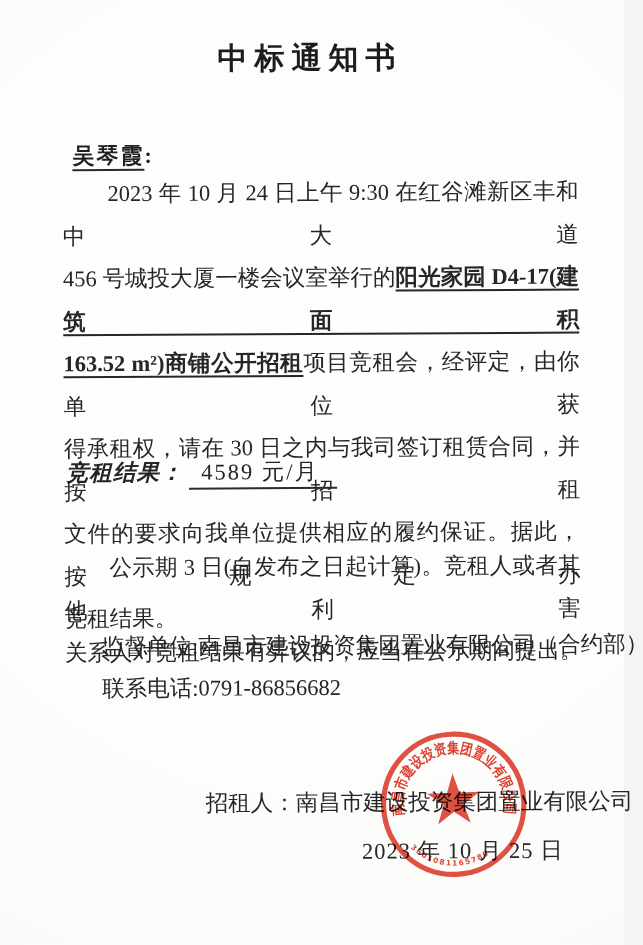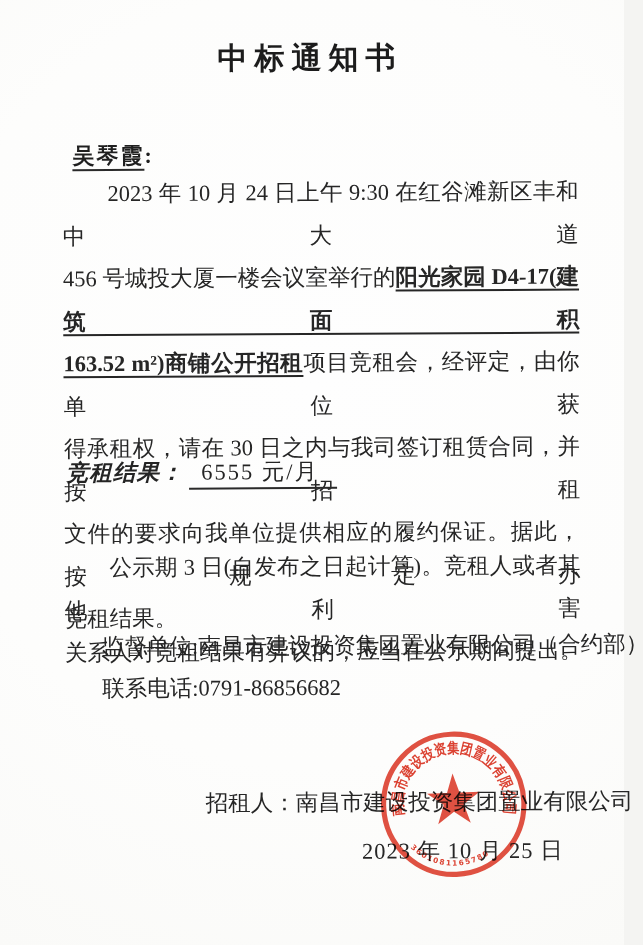--- a/index.html
+++ b/index.html
@@ -82,21 +82,21 @@
         <div class="tline fill ind"><span>2023 年 10 月 24 日上午 9:30 在红谷滩新区丰和中大道</span></div>
         <div class="tline fill"><span>456 号城投大厦一楼会议室举行的</span><span class="em">阳光家园 D4-17(建筑面积</span></div>
         <div class="tline fill"><span class="em">163.52 m²)商铺公开招租</span><span>项目竞租会，经评定，由你单位获</span></div>
         <div class="tline fill"><span>得承租权，请在 30 日之内与我司签订租赁合同，并按招租</span></div>
         <div class="tline fill"><span>文件的要求向我单位提供相应的履约保证。据此，按规定办</span></div>
         <div class="tline"><span>竞租结果。</span></div>
       </div>
 
     <div class="result-line">
       <span class="rlabel">竞租结果：</span>
-      <span class="rvalue">6555 元/月</span>
+      <span class="rvalue">4589 元/月</span>
     </div>
 
     <div class="block notice">
         <div class="tline fill ind"><span>公示期 3 日(自发布之日起计算)。竞租人或者其他利害</span></div>
         <div class="tline"><span>关系人对竞租结果有异议的，应当在公示期间提出。</span></div>
       </div>
 
     <div class="single supervisor">监督单位:南昌市建设投资集团置业有限公司（合约部）</div>
 
     <div class="single phone">联系电话:0791-86856682</div>

